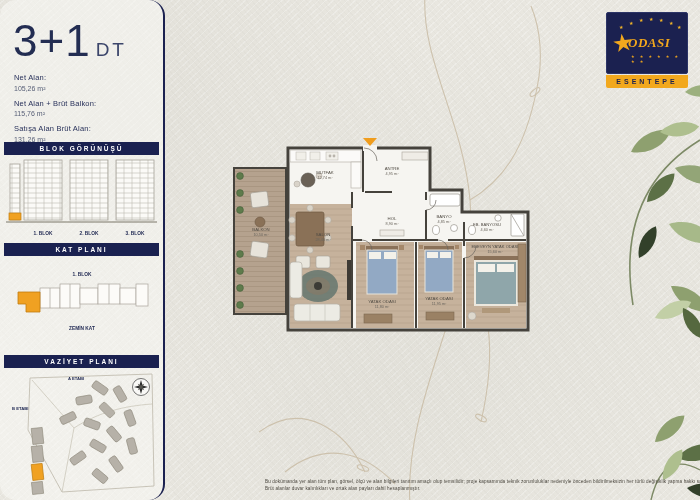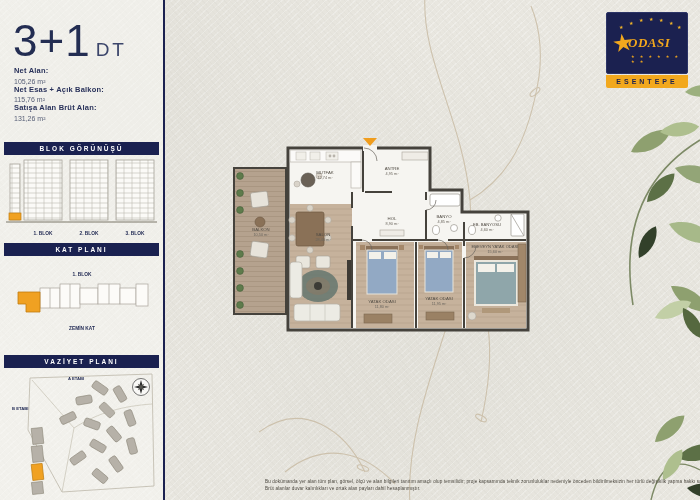--- a/index.html
+++ b/index.html
@@ -7,26 +7,26 @@
     background:#e9e7e0;font-family:"Liberation Sans",sans-serif;}
   #page .texture{position:absolute;inset:0;pointer-events:none;z-index:0;
     background-image:
       radial-gradient(circle at 18% 22%, rgba(140,140,128,.07), transparent 45%),
       radial-gradient(circle at 70% 60%, rgba(120,125,110,.06), transparent 50%),
       radial-gradient(circle at 45% 85%, rgba(150,150,140,.05), transparent 40%),
       repeating-linear-gradient(47deg, rgba(0,0,0,.016) 0 1px, transparent 1px 4px),
       repeating-linear-gradient(-43deg, rgba(255,255,255,.28) 0 1px, transparent 1px 5px);}
   
   #sidebar{position:absolute;left:0;top:0;width:163px;height:500px;z-index:4;
-    background:rgba(250,250,246,.55);border-right:2px solid #1b2150;}
+    background:rgba(250,250,246,.55);border-right:2px solid #1b2150;border-radius:16px;}
   .unit-title{position:absolute;left:13px;top:16px;color:#232d52;white-space:nowrap;}
   .unit-title .big{font-size:44px;font-weight:300;letter-spacing:1px;}
   .unit-title .suf{font-size:19px;letter-spacing:3px;color:#3c466b;margin-left:5px;}
   .specs{position:absolute;left:14px;top:66px;width:140px;}
-  .specs .lab{font-size:7.5px;font-weight:bold;color:#28315a;letter-spacing:.2px;}
+  .specs .lab{font-size:7.5px;font-weight:normal;color:#28315a;margin-top:7px;letter-spacing:.2px;}
   .specs .val{font-size:7px;color:#565e76;margin-top:2.5px;}
   .sec-h{position:absolute;left:4px;width:155px;height:13px;background:#1a2150;color:#ffffff;
     font-size:6.5px;letter-spacing:2px;text-align:center;line-height:14px;font-weight:bold;}
   .sec-svg{position:absolute;left:4px;}
   
   #logo{position:absolute;left:606px;top:12px;width:82px;height:76px;z-index:6;}
   #logo .navy{position:relative;width:82px;height:62px;background:#1b2150;border:1px solid #2c3466;
     border-radius:2px;box-sizing:border-box;}
   #logo .star-big{position:absolute;left:5px;top:16px;font-size:24px;color:#f2a81d;transform:rotate(-8deg);}
   #logo .brand{position:absolute;left:21px;top:22px;font-size:13px;font-weight:bold;font-style:italic;
@@ -86,21 +86,21 @@
     </g>
   </svg>
 
   <div id="sidebar">
     <div class="unit-title">
       <span class="big">3+1</span><span class="suf">DT</span>
     </div>
     <div class="specs">
       <div class="lab">Net Alan:</div>
       <div class="val">105,26 m²</div>
-      <div class="lab">Net Esas + Açık Balkon:</div>
+      <div class="lab">Net Alan + Brüt Balkon:</div>
       <div class="val">115,76 m²</div>
       <div class="lab">Satışa Alan Brüt Alan:</div>
       <div class="val">131,26 m²</div>
     </div>
 
     <div class="sec-h" style="top:142px;">BLOK GÖRÜNÜŞÜ</div>
     <svg class="sec-svg" style="top:158px;" width="155" height="84" viewBox="0 0 155 84">
       <defs>
         <pattern id="grid1" width="8" height="5" patternUnits="userSpaceOnUse">
           <rect x="0" y="0" width="8" height="5" fill="#fbfaf7" stroke="#bdbab1" stroke-width="0.6"></rect>

